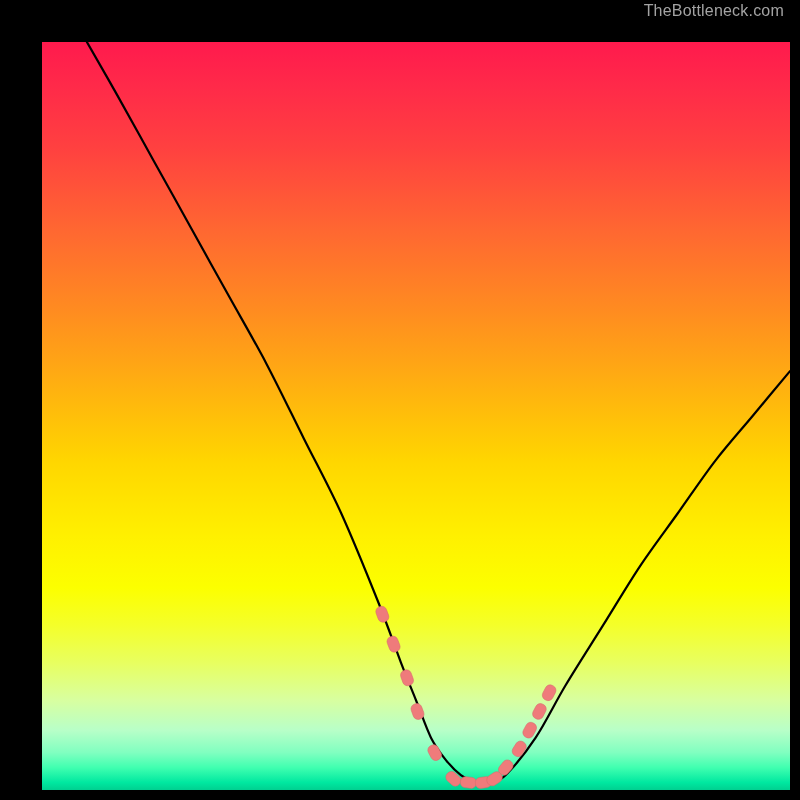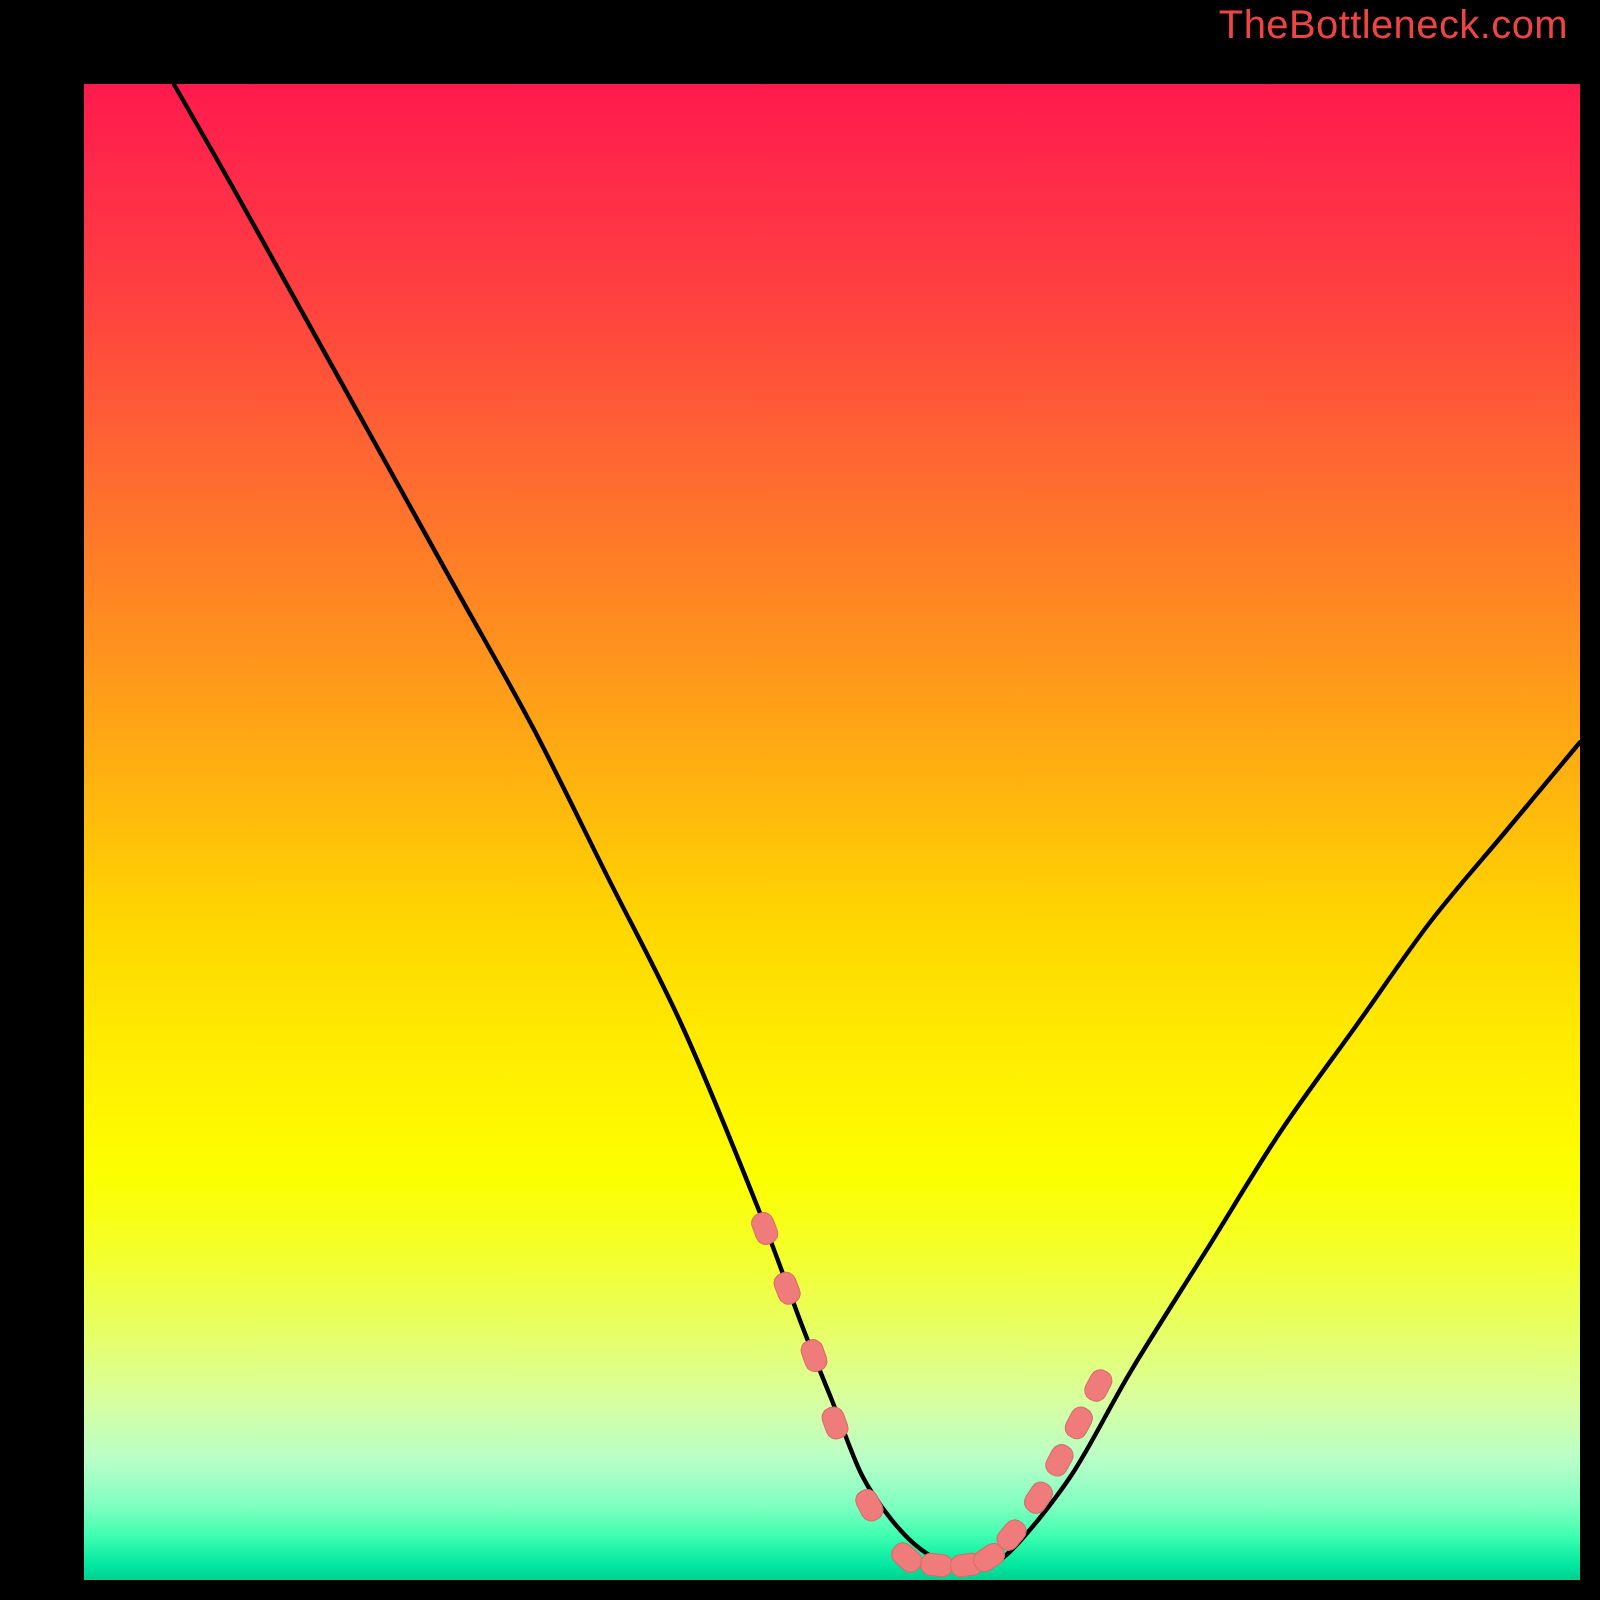--- a/index.html
+++ b/index.html
@@ -49,22 +49,22 @@
     left: 0;
     top: 0;
     width: 748px;
     height: 748px;
   }
   .attribution {
     position: absolute;
     top: 2px;
     right: 16px;
     font-family: Arial, Helvetica, sans-serif;
-    font-size: 20px;
-    color: #ef4444;
+    font-size: 16px;
+    color: #a3a3a3;
     letter-spacing: 0.2px;
     user-select: none;
   }
 </style>
 </head>
 <body>
 
 <div class="frame">
   <div class="plot">
     <svg viewBox="0 0 748 748" preserveAspectRatio="none">

